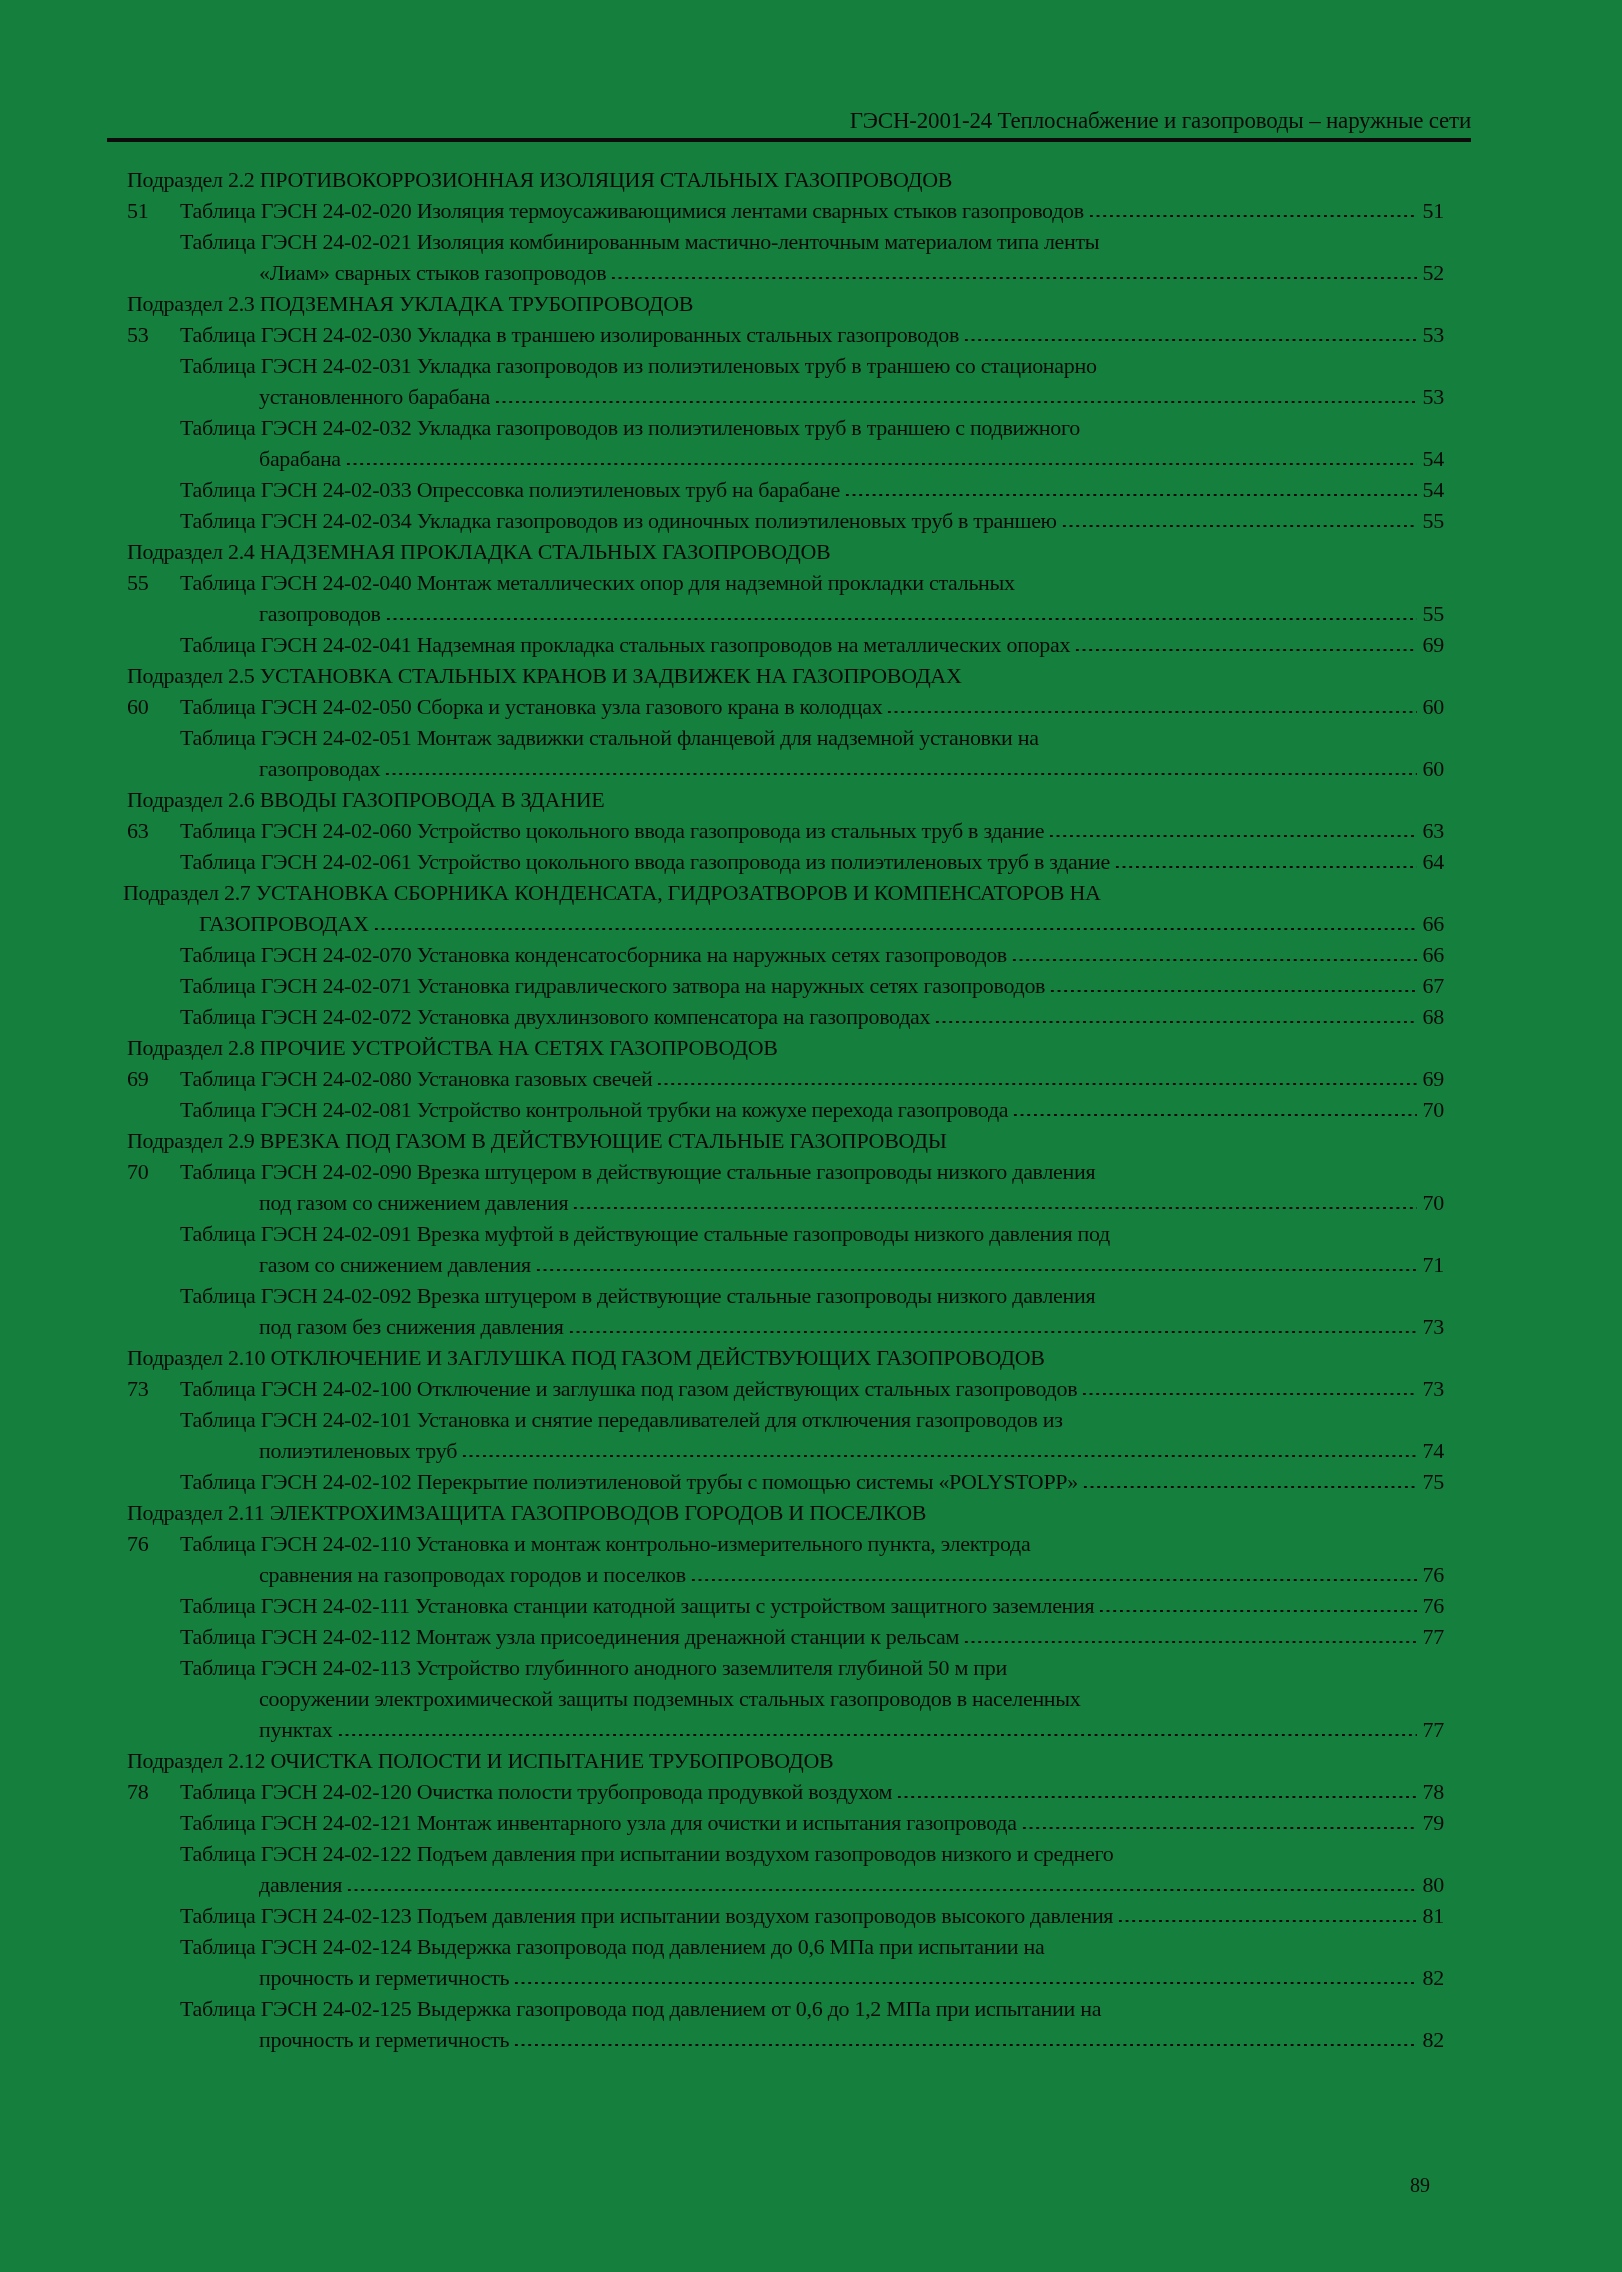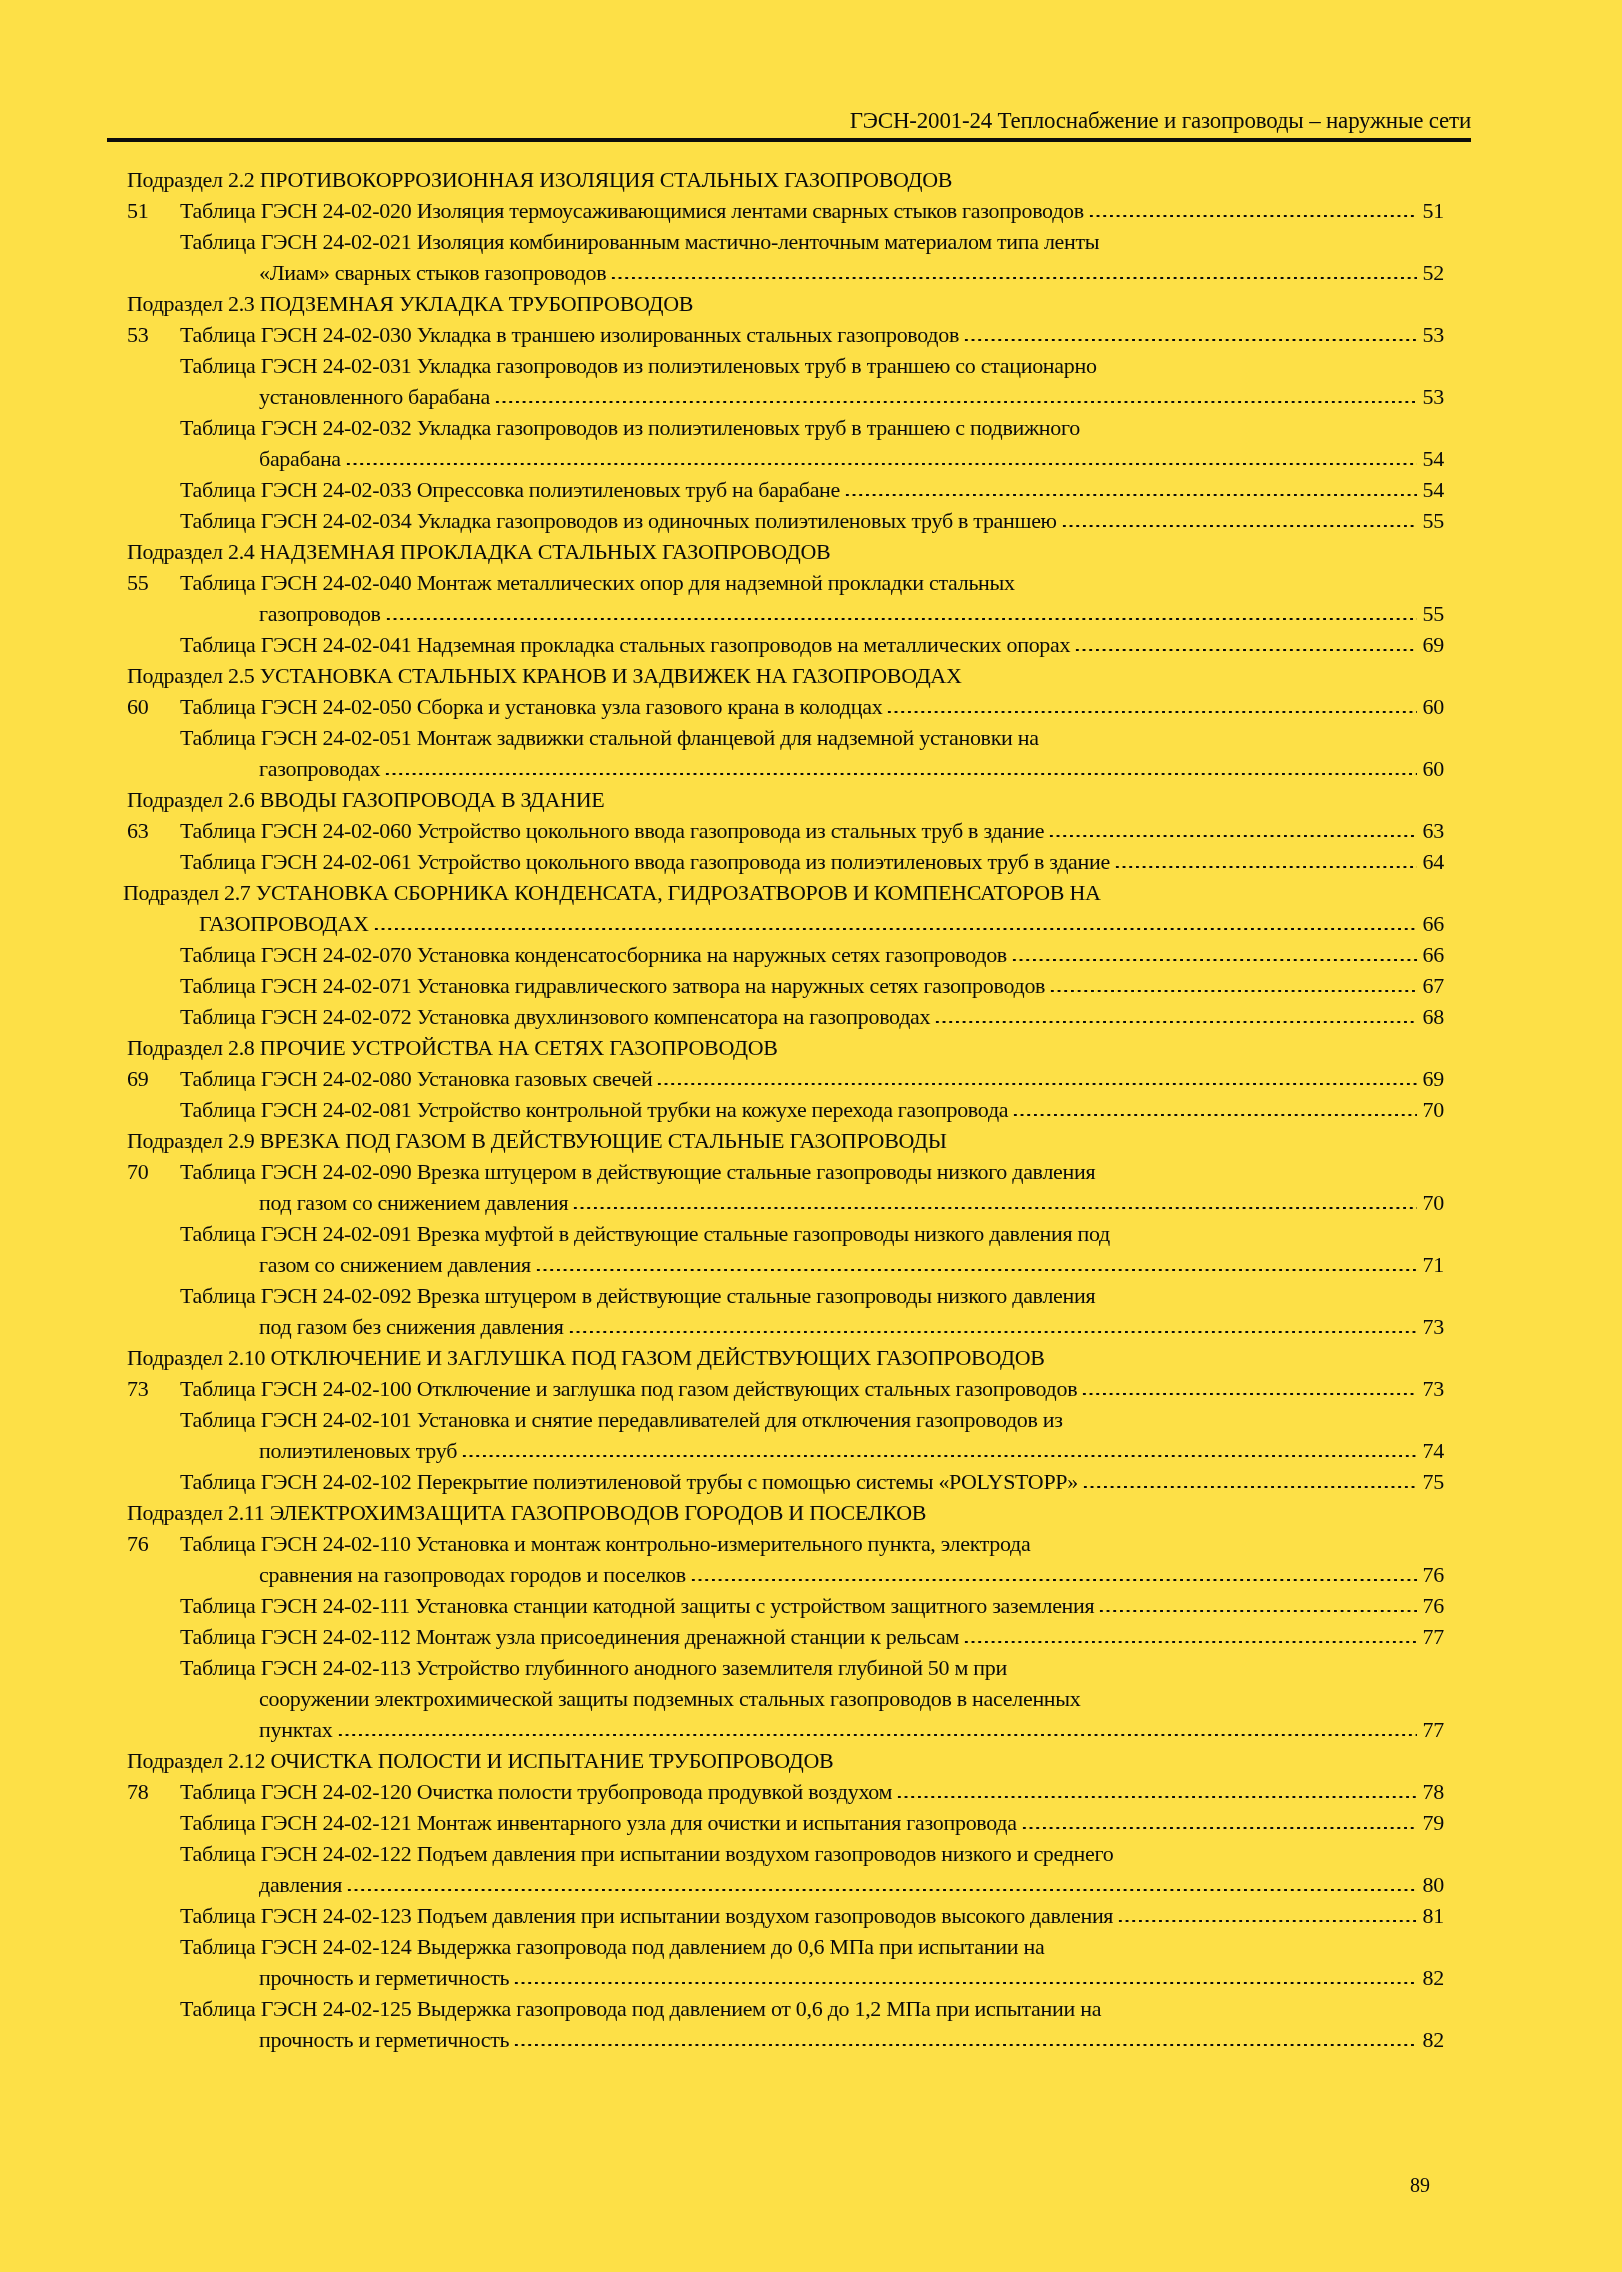--- a/index.html
+++ b/index.html
@@ -1,20 +1,20 @@
 <!DOCTYPE html>
 <html style="font-size:8px"><head>
 <meta charset="utf-8">
 <style>
   html, body { margin: 0; padding: 0; background: #e8e8e8; }
   .page {
     position: relative;
     width: 1622px;
     height: 2273px;
-    background: #fde047;
+    background: #15803d;
     color: #0a0a0a;
     font-family: "Liberation Serif", "DejaVu Serif", serif;
     overflow: hidden;
   }
   .running-header {
     position: absolute;
     top: 108px;
     right: 151px;
     font-size: 23px;
     letter-spacing: -0.2px;

